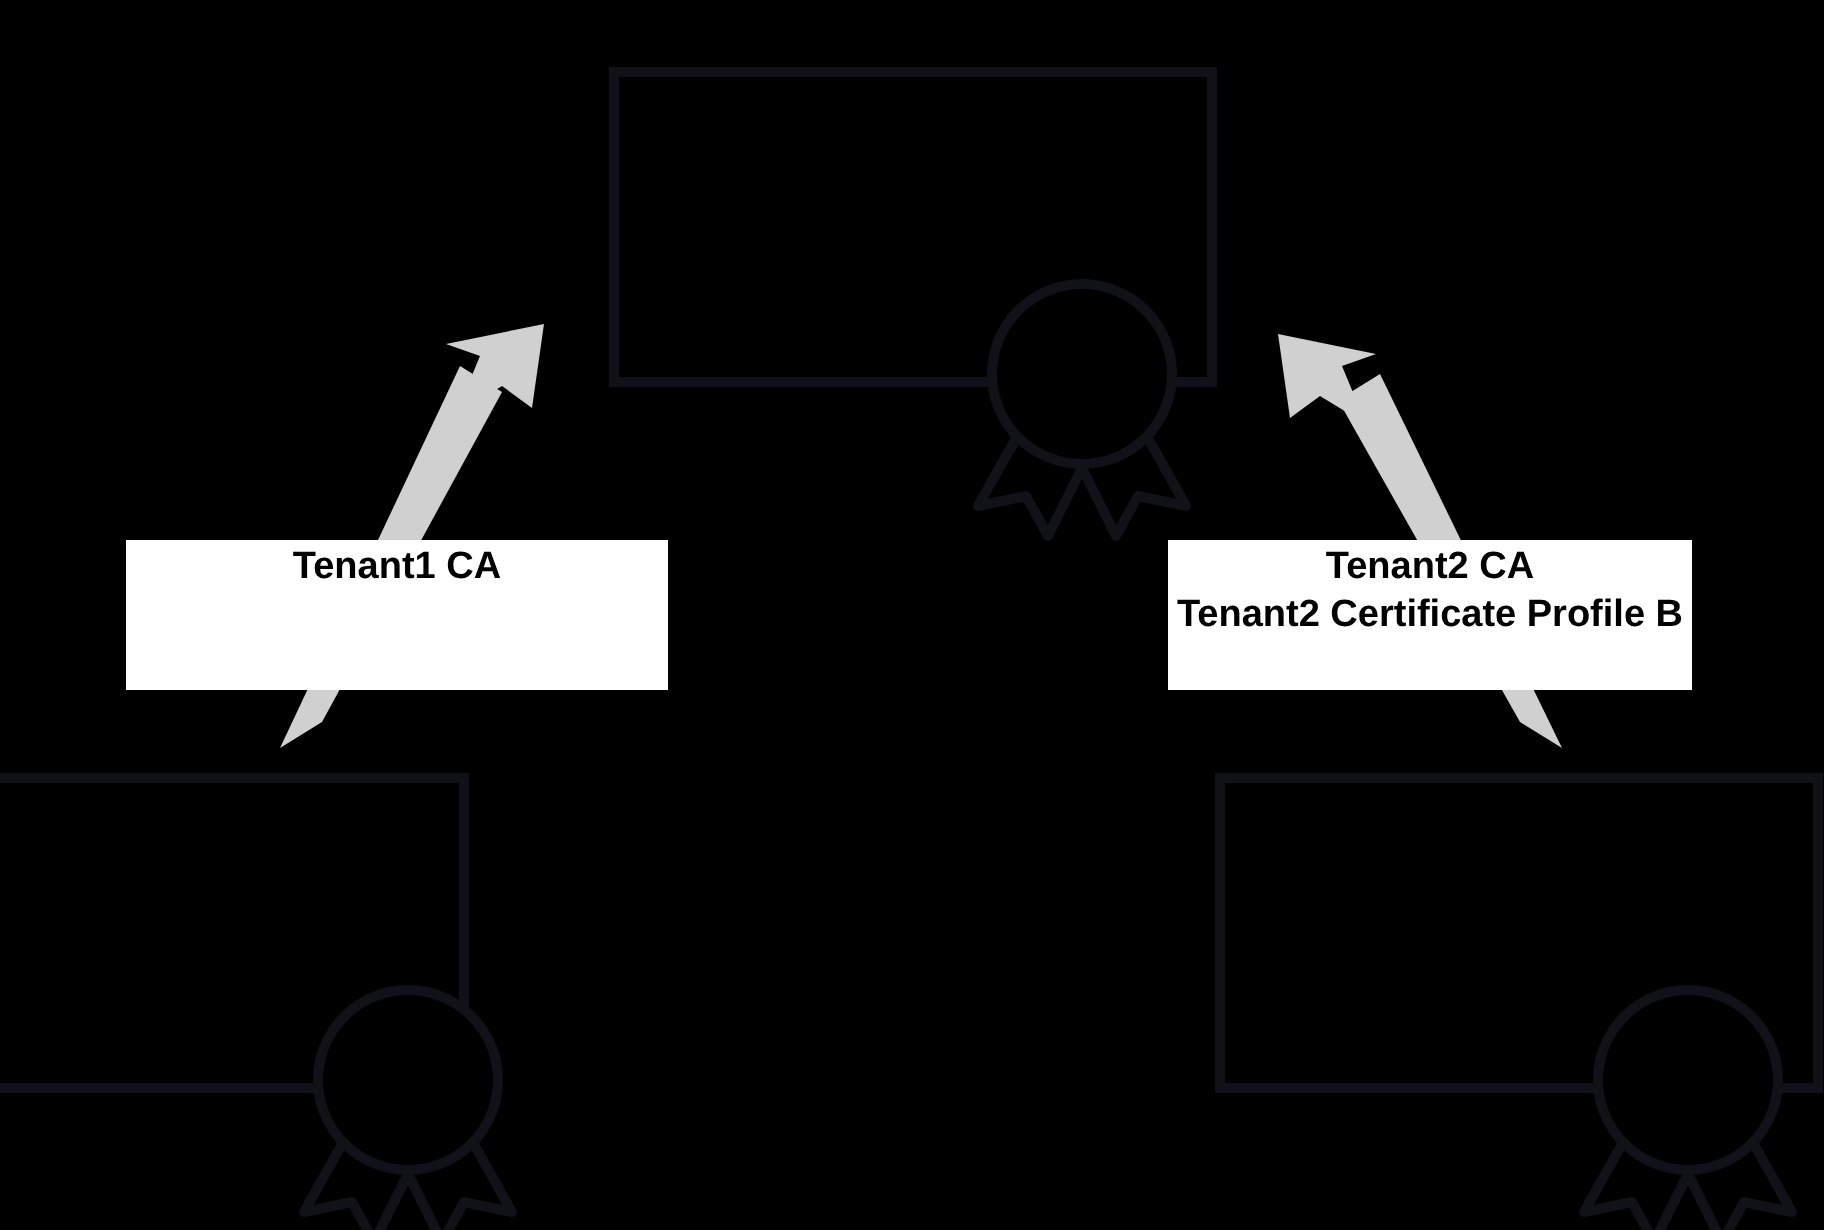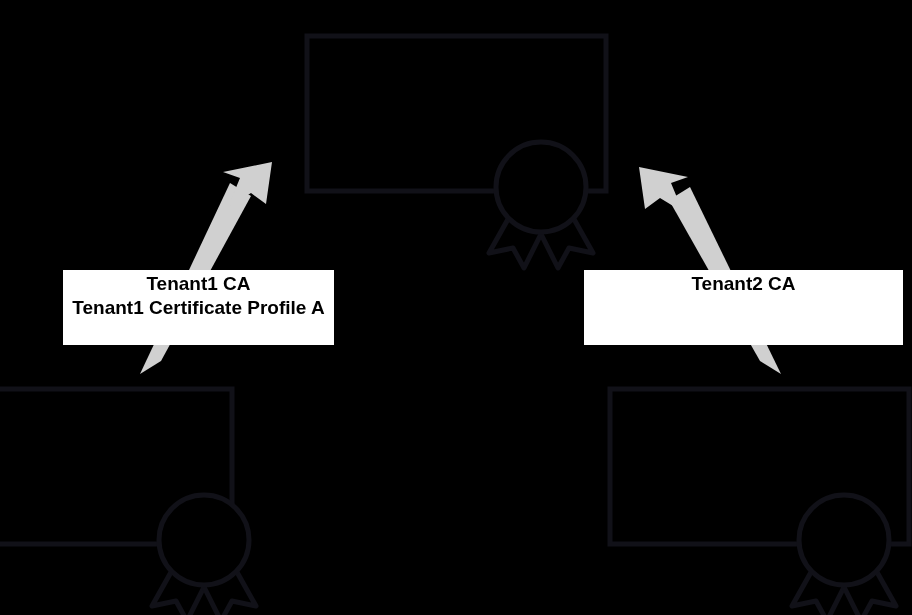--- a/index.html
+++ b/index.html
@@ -44,21 +44,21 @@
   }
   #label-tenant1 {
     left: 63px;
     top: 270px;
     width: 271px;
     height: 75px;
   }
   #label-tenant2 {
     left: 584px;
     top: 270px;
-    width: 319px;
+    width: 262px;
     height: 75px;
   }
 </style>
 </head>
 <body>
 
 <div id="stage">
 
   <svg id="diagram-svg" viewBox="0 0 912 615" xmlns="http://www.w3.org/2000/svg">
 
@@ -96,20 +96,20 @@
 
       <path d="M 781 374 L 760 361 L 669 200 L 690 187 Z" fill="#d0d0d0"></path>
 
       <path d="M 639 167 L 645 209 L 660 198 L 683 212 L 671 183 L 688 177 Z" fill="#d0d0d0"></path>
     </g>
 
   </svg>
 
   <div class="label-box" id="label-tenant1">
     <span class="label-line">Tenant1 CA</span>
-    <span class="label-line">Tenant1 Certificate Profile A</span>
   </div>
 
   <div class="label-box" id="label-tenant2">
     <span class="label-line">Tenant2 CA</span>
+    <span class="label-line">Tenant2 Certificate Profile B</span>
   </div>
 
 </div>
 
 </body></html>

